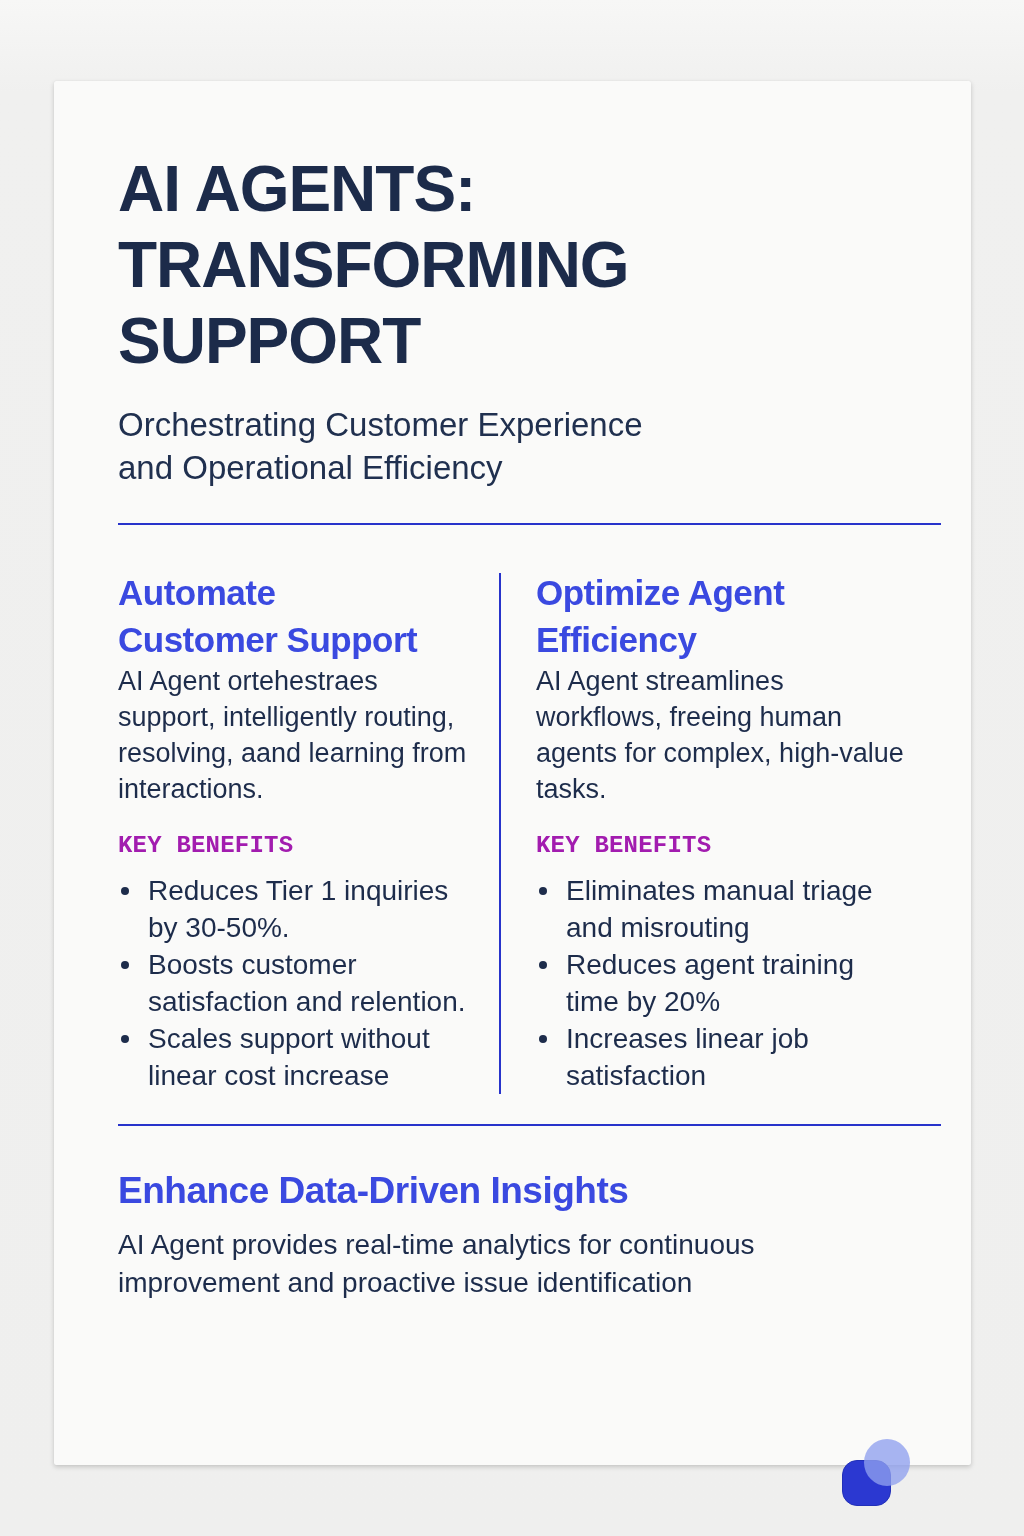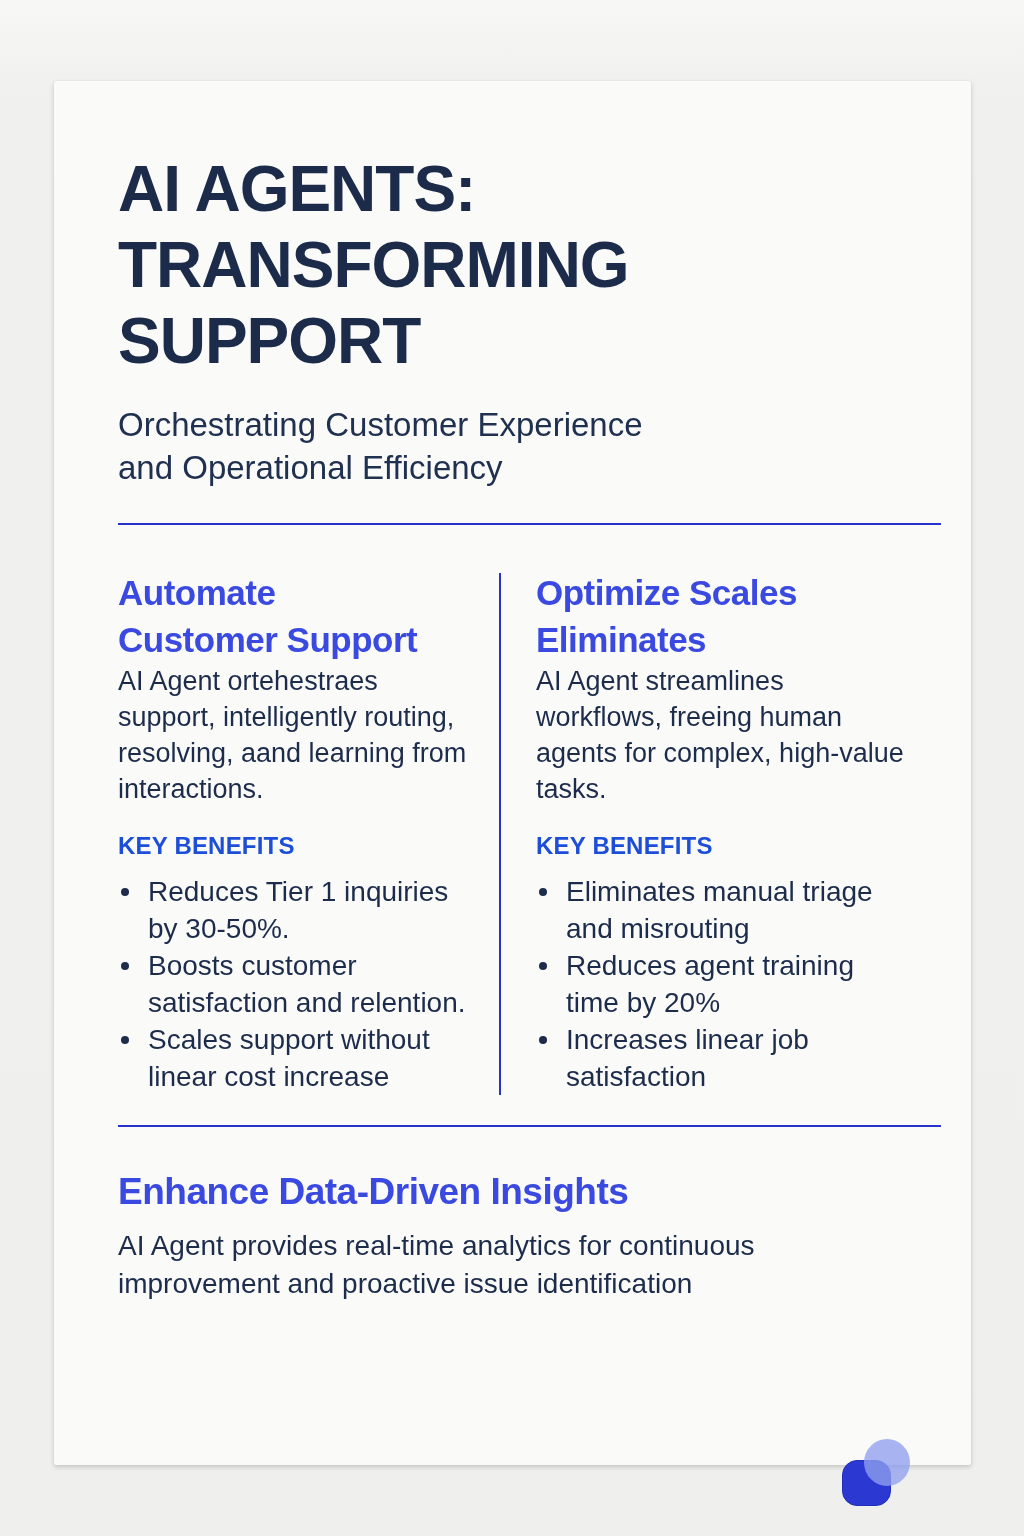--- a/index.html
+++ b/index.html
@@ -68,21 +68,22 @@
   .col-body {
     font-size: 27px;
     line-height: 36px;
     color: #1d2c4b;
   }
   .benefits-label {
     margin-top: 25px;
     font-size: 24px;
     font-weight: bold;
     letter-spacing: 0.2px;
-    color: #1d4ed8;
+    color: #a21caf;
+    font-family: Liberation Mono, monospace;
   }
   ul.benefits {
     list-style: none;
     margin-top: 13px;
   }
   ul.benefits li {
     display: flex;
     align-items: flex-start;
     font-size: 28px;
     line-height: 37px;
@@ -187,22 +188,22 @@
           <span class="bullet-dot"></span>
           <span>Scales support without linear cost increase</span>
         </li>
       </ul>
     </section>
 
     <div class="vdivider"></div>
 
     <section class="col right">
       <h2 class="col-heading">
-        <span>Optimize Scales</span>
-        <span>Eliminates</span>
+        <span>Optimize Agent</span>
+        <span>Efficiency</span>
       </h2>
       <p class="col-body">AI Agent streamlines workflows, freeing human agents for complex, high-value tasks.</p>
       <div class="benefits-label">KEY BENEFITS</div>
       <ul class="benefits">
         <li>
           <span class="bullet-dot"></span>
           <span>Eliminates manual triage and misrouting</span>
         </li>
         <li>
           <span class="bullet-dot"></span>

